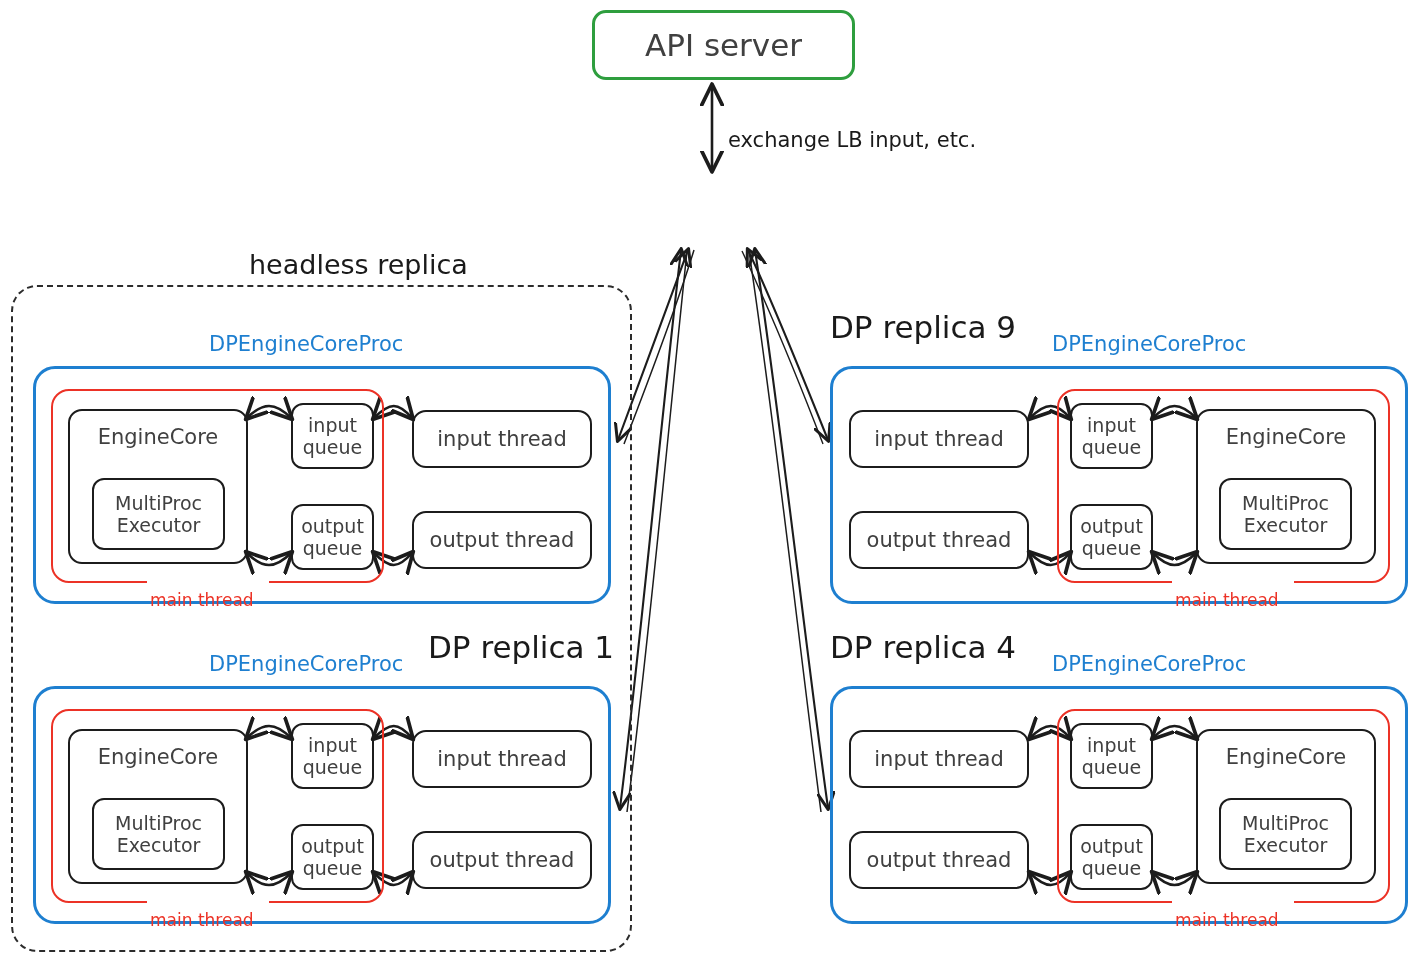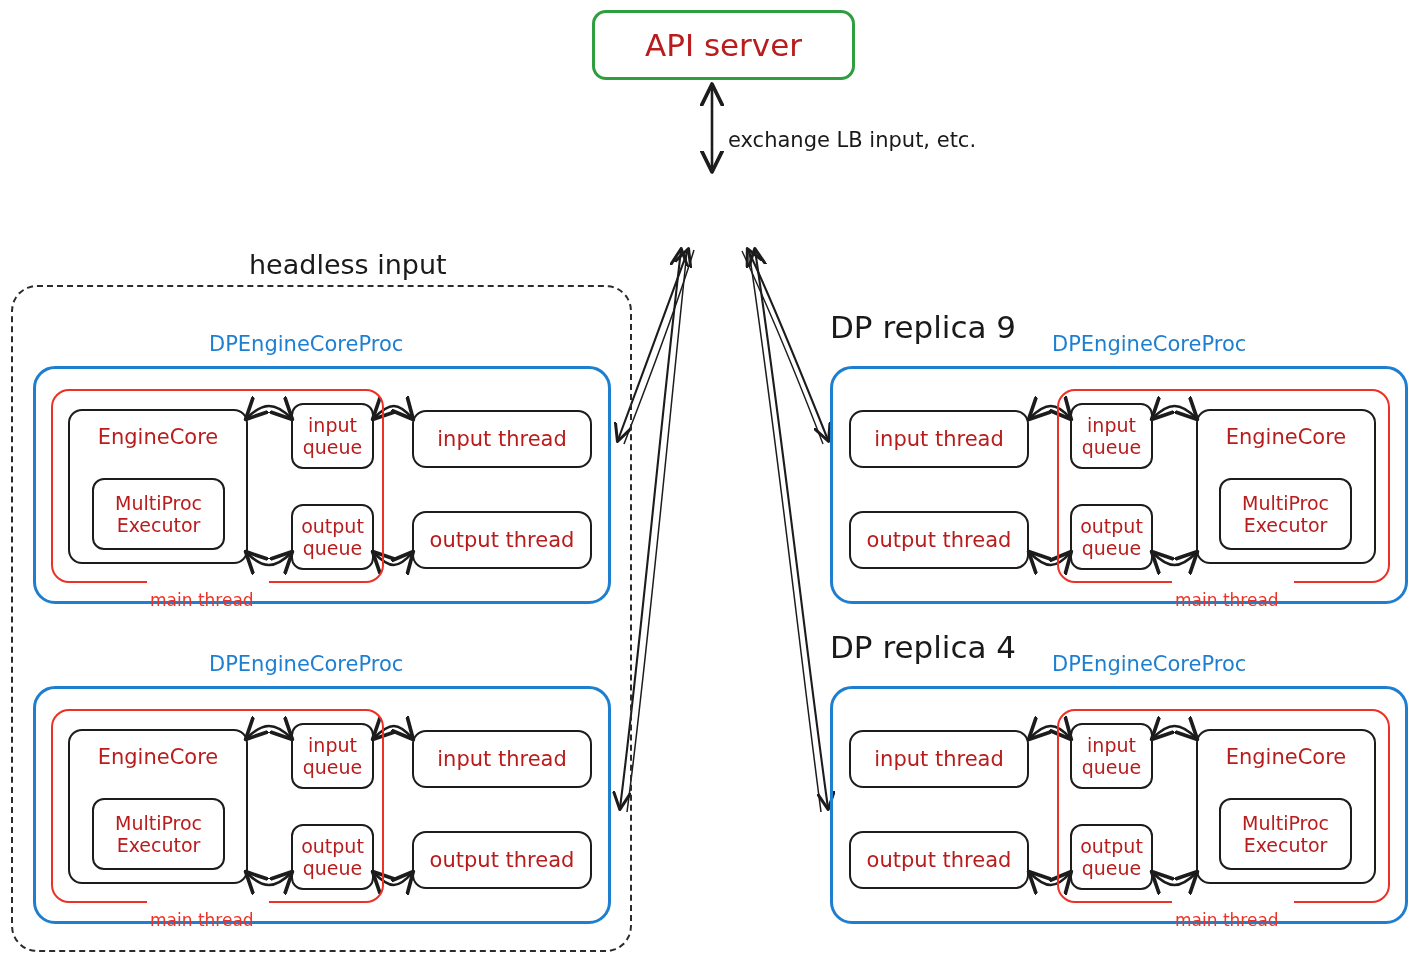--- a/index.html
+++ b/index.html
@@ -28,21 +28,21 @@
   
   .box {
     position: absolute;
     box-sizing: border-box;
     display: flex;
     align-items: center;
     justify-content: center;
     text-align: center;
     border-radius: 14px;
     background: transparent;
-    color: #b91c1c;
+    color: #404040;
     line-height: 1.18;
   }
   .box.black   { border: 2.6px solid #1c1c1c; }
   .box.green   { border: 3.2px solid #2e9e3e; }
   .box.orange  { border: 3.2px solid #ef9b1c; }
   .box.blue    { border: 3.2px solid #1e7fd0; border-radius: 22px; }
   .box.red     { border: 2.8px solid #ec3226; border-radius: 18px; }
   .box.dashed  {
     border: 2.4px dashed #2b2b2b;
     border-radius: 26px;
@@ -137,21 +137,21 @@
   </svg>
 
   <div class="box green t-big" style="left:592px; top:10px; width:263px; height:70px;">
     <span>API server</span>
   </div>
 
   <div class="label t-mid" style="left:728px; top:128px;">exchange LB input, etc.</div>
 
 
   <div class="box dashed" style="left:11px; top:285px; width:621px; height:667px;"></div>
-  <div class="label t-title" style="left:249px; top:249px;">headless input</div>
+  <div class="label t-title" style="left:249px; top:249px;">headless replica</div>
 
   <div class="label t-mid blue-text" style="left:209px; top:332px;">DPEngineCoreProc</div>
 
   <div class="box blue" style="left:33px; top:366px; width:578px; height:238px;"></div>
   <div class="box red" style="left:51px; top:389px; width:333px; height:194px;"></div>
   <div class="cap-mask" style="left:147px; top:577px; width:122px; height:12px;"></div>
   <div class="label t-tiny red-text" style="left:150px; top:590px;">main thread</div>
 
   <div class="box black" style="left:68px; top:409px; width:180px; height:155px; align-items:flex-start; padding-top:14px;">
     <span class="t-mid">EngineCore</span>
@@ -176,20 +176,21 @@
     </span>
   </div>
 
   <div class="box black t-mid" style="left:412px; top:410px; width:180px; height:58px;">
     <span>input thread</span>
   </div>
   <div class="box black t-mid" style="left:412px; top:511px; width:180px; height:58px;">
     <span>output thread</span>
   </div>
 
+  <div class="label t-big" style="left:428px; top:629px;">DP replica 1</div>
   <div class="label t-mid blue-text" style="left:209px; top:652px;">DPEngineCoreProc</div>
 
   <div class="box blue" style="left:33px; top:686px; width:578px; height:238px;"></div>
   <div class="box red" style="left:51px; top:709px; width:333px; height:194px;"></div>
   <div class="cap-mask" style="left:147px; top:897px; width:122px; height:12px;"></div>
   <div class="label t-tiny red-text" style="left:150px; top:910px;">main thread</div>
 
   <div class="box black" style="left:68px; top:729px; width:180px; height:155px; align-items:flex-start; padding-top:14px;">
     <span class="t-mid">EngineCore</span>
   </div>

